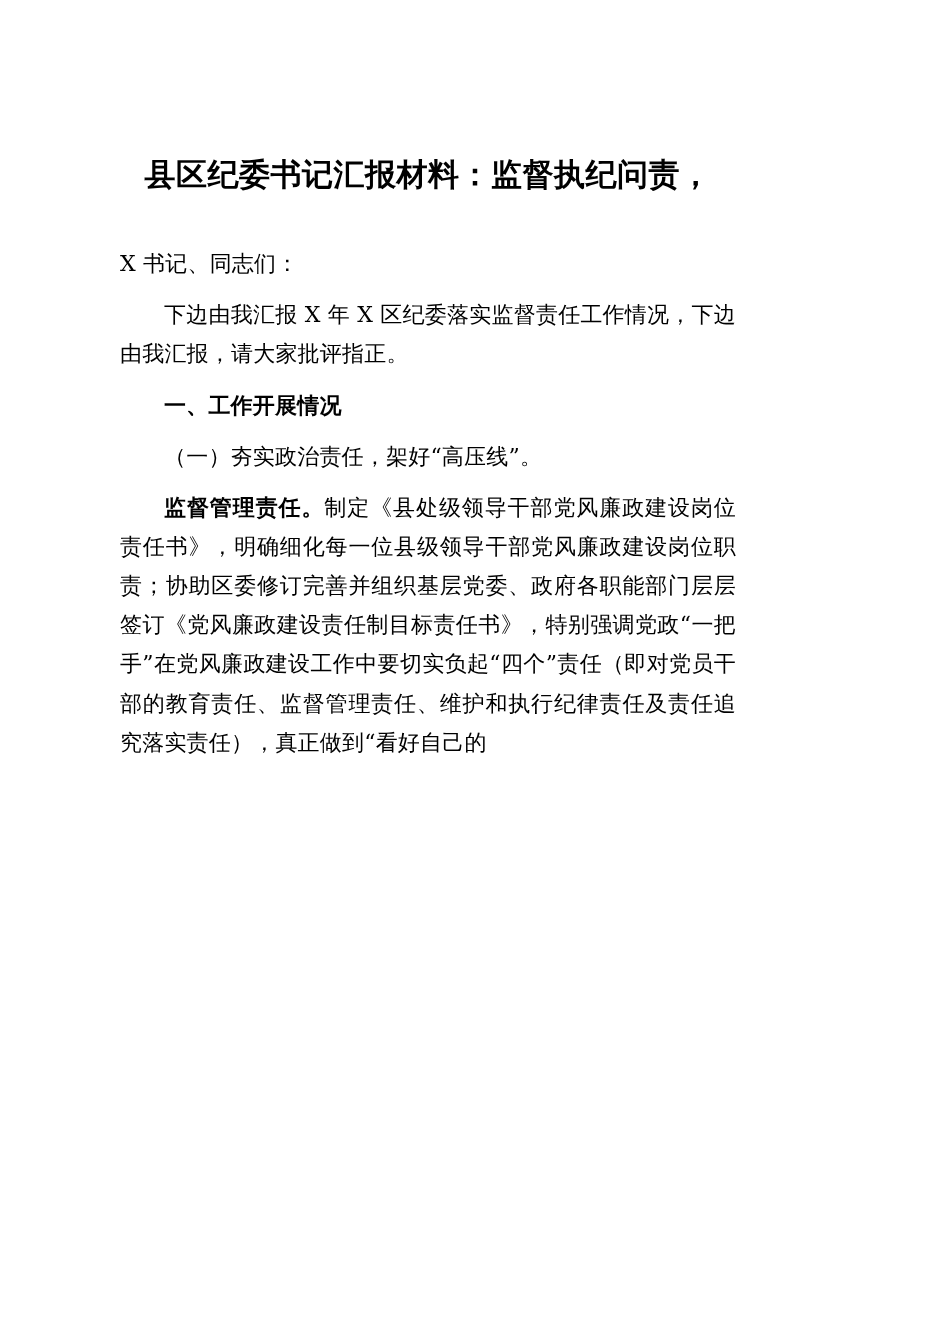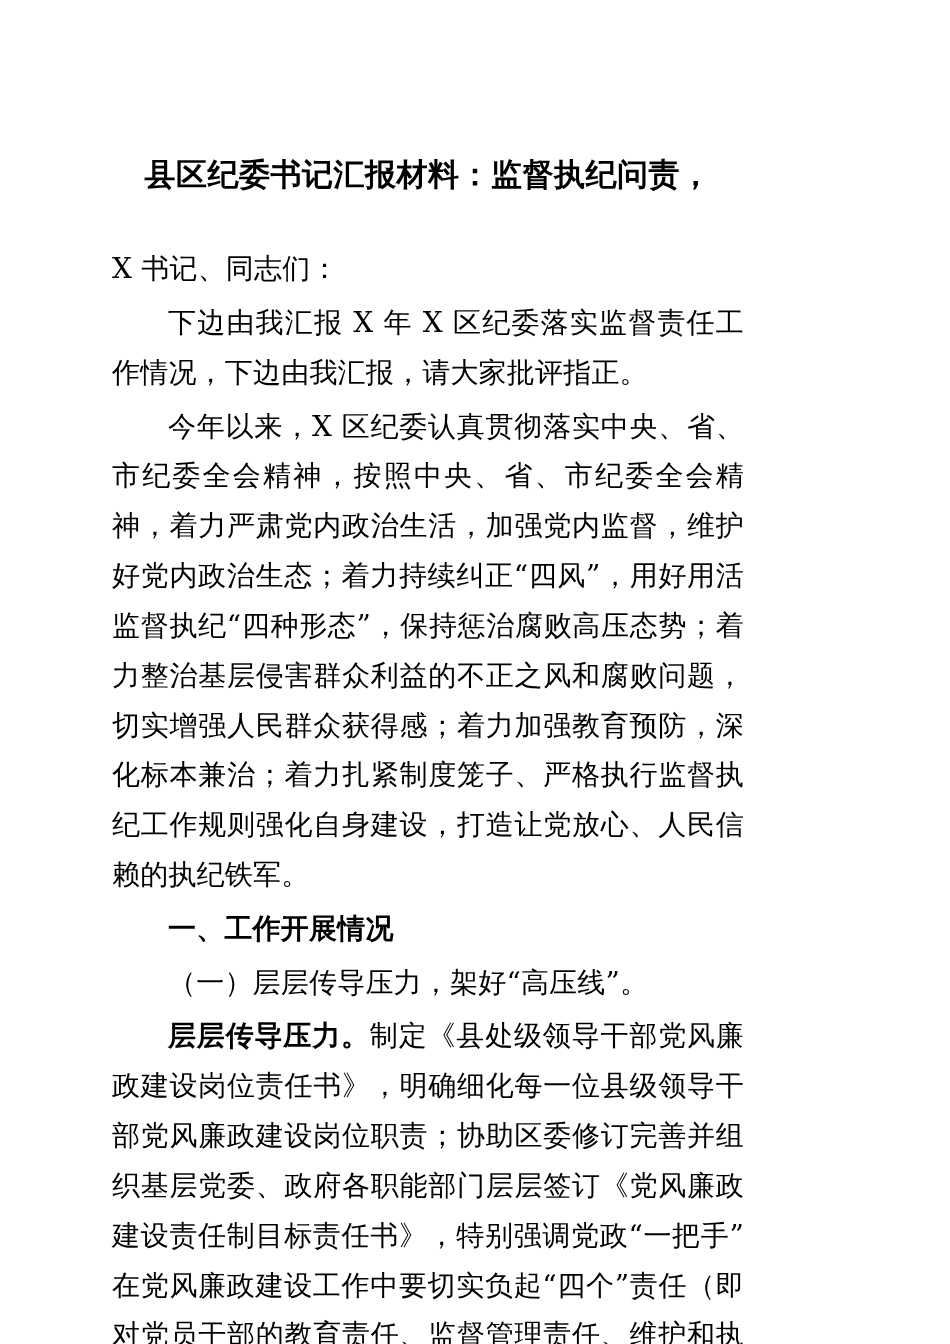--- a/index.html
+++ b/index.html
@@ -27,22 +27,22 @@
     font-size: 31px;
     line-height: 1.55;
     text-align: center;
     letter-spacing: 0.5px;
     margin: 0 0 46px 0;
   }
   .doc-title .line2 {
     display: block;
   }
   p {
-    margin: 4px;
-    font-size: 28px;
+    margin: 12px;
+    font-size: 22px;
     line-height: 1.78;
     text-align: justify;
     text-justify: inter-ideograph;
     letter-spacing: 0.2px;
   }
   p.salutation {
     text-indent: 0;
     margin-bottom: 2px;
   }
   p.body-para {
@@ -65,21 +65,20 @@
 <div class="page">
 
   <h1 class="doc-title">
     <span class="line1">县区纪委书记汇报材料：监督执纪问责，</span>
   </h1>
 
   <p class="salutation">X 书记、同志们：</p>
 
   <p class="body-para">下边由我汇报 X 年 X 区纪委落实监督责任工作情况，下边由我汇报，请大家批评指正。</p>
 
-  <p class="body-para">今年以来，X 区纪委认真贯彻落实中央、省、市纪委全会精神，按照中央、省、市纪委全会精神，着力严肃党内政治生活，加强党内监督，维护好党内政治生态；着力持续纠正“四风”，用好用活监督执纪“四种形态”，保持惩治腐败高压态势；着力整治基层侵害群众利益的不正之风和腐败问题，切实增强人民群众获得感；着力加强教育预防，深化标本兼治；着力扎紧制度笼子、严格执行监督执纪工作规则强化自身建设，打造让党放心、人民信赖的执纪铁军。</p>
 
   <p class="heading-1">一、工作开展情况</p>
 
-  <p class="heading-2">（一）层层传导压力，架好“高压线”。</p>
+  <p class="heading-2">（一）夯实政治责任，架好“高压线”。</p>
 
-  <p class="body-para"><span class="bold">层层传导压力。</span><span>制定《县处级领导干部党风廉政建设岗位责任书》，明确细化每一位县级领导干部党风廉政建设岗位职责；协助区委修订完善并组织基层党委、政府各职能部门层层签订《党风廉政建设责任制目标责任书》，特别强调党政“一把手”在党风廉政建设工作中要切实负起“四个”责任（即对党员干部的教育责任、监督管理责任、维护和执行纪律责任及责任追究落实责任），真正做到“看好自己的</span></p>
+  <p class="body-para"><span class="bold">监督管理责任。</span><span>制定《县处级领导干部党风廉政建设岗位责任书》，明确细化每一位县级领导干部党风廉政建设岗位职责；协助区委修订完善并组织基层党委、政府各职能部门层层签订《党风廉政建设责任制目标责任书》，特别强调党政“一把手”在党风廉政建设工作中要切实负起“四个”责任（即对党员干部的教育责任、监督管理责任、维护和执行纪律责任及责任追究落实责任），真正做到“看好自己的</span></p>
 
 </div>
 
 </body></html>

